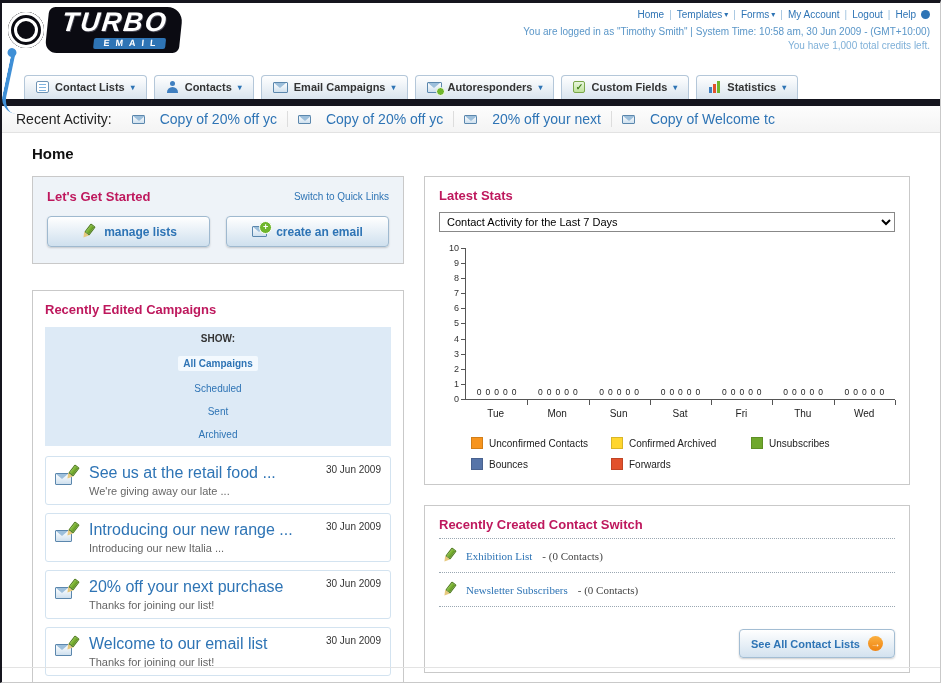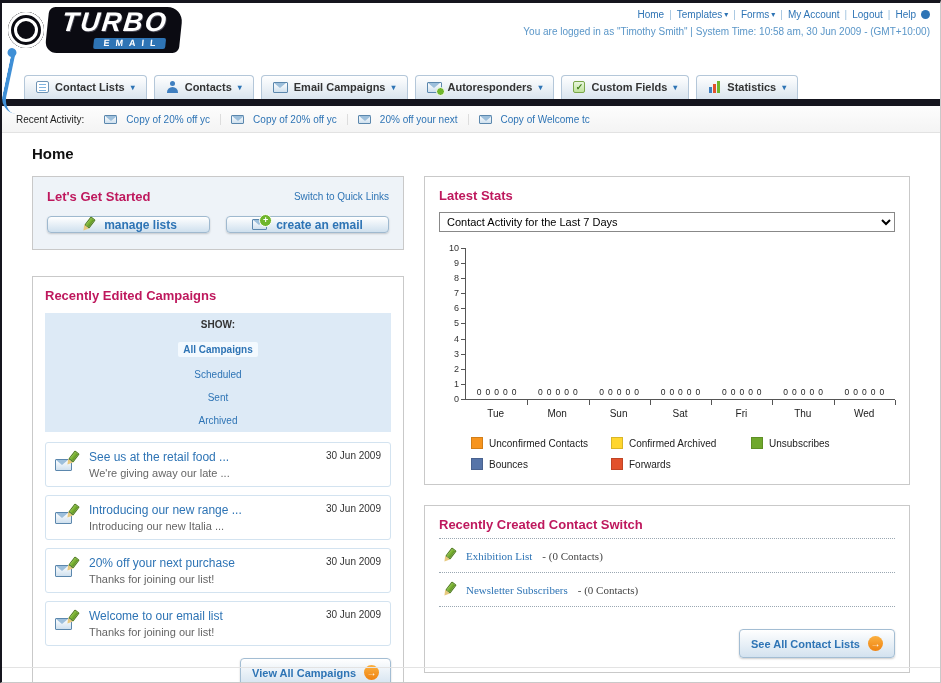--- a/index.html
+++ b/index.html
@@ -51,52 +51,52 @@
   .i-pencil-green { width:15px; height:15px; position:relative; flex:none; }
   .i-pencil-green::before { content:''; position:absolute; left:7px; top:0; width:4px; height:9px; background:linear-gradient(90deg,#8cc63f,#5f9321); border:1px solid #4c7a18; border-radius:1px; transform:rotate(38deg); }
   .i-pencil-green::after { content:''; position:absolute; left:2px; top:9px; border-left:3px solid transparent; border-right:3px solid transparent; border-top:5px solid #e7c97e; transform:rotate(38deg); }
   .mail-pencil { position:relative; width:24px; height:18px; flex:none; }
   .mail-pencil .env { position:absolute; left:0; bottom:0; width:17px; height:12px; }
   .mail-pencil .i-pencil-green { position:absolute; right:0; top:-2px; }
   .arrow-circle { width:15px; height:15px; border-radius:50%; background:linear-gradient(#fbb040,#ef8311); color:#fff; font-size:10px; line-height:15px; text-align:center; font-weight:bold; flex:none; }
   .arrow-circle::before { content:'\2192'; }
 
   
-  .activity { display:flex; align-items:center; gap:10px; height:27px; padding:0 14px; border-bottom:1px solid #e2e2e2; background:linear-gradient(#fdfdfd,#f4f4f4); font-size:10px; }
+  .activity { display:flex; align-items:center; gap:10px; height:27px; padding:0 14px; border-bottom:1px solid #e2e2e2; background:linear-gradient(#fdfdfd,#f4f4f4); font-size:14px; }
   .activity-items { display:flex; align-items:center; }
-  .activity-item { color:#2e74b5; display:flex; gap:9px; align-items:center; cursor:pointer; padding:0 10px; border-left:1px solid #ddd;text-align:center; }
+  .activity-item { color:#2e74b5; display:flex; gap:15px; align-items:center; cursor:pointer; padding:0 10px; border-left:1px solid #ddd;text-align:center; }
   .activity-item:first-child { border-left:none; }
   .activity-item .i-mail { width:13px; height:9px; }
 
   
   .main { padding:10px 30px 0; }
   .page-title { font-size:15px; font-weight:bold; color:#111; margin:2px 0 14px; }
   .cols { display:flex; gap:20px; align-items:flex-start; }
   .left { width:372px; flex:none; }
   .right { flex:1; }
   .panel { border:1px solid #c9c9c9; background:#fff; }
   .panel-title { font-size:13px; font-weight:bold; color:#be185d; }
   .link { color:#2e74b5; font-size:10px; cursor:pointer; text-decoration:none; }
 
   
   .gs { background:#eef3f8; padding:12px 14px 16px; }
   .gs-head { display:flex; justify-content:space-between; align-items:center; margin-bottom:12px; }
   .gs-buttons { display:flex; gap:16px; }
-  .btn { display:flex; align-items:center; gap:9px; justify-content:center; flex:1; height:17px; background:linear-gradient(#ffffff,#cfe0ee); border:1px solid #9fb9cf; border-radius:4px; color:#2e74b5; font-weight:bold; font-size:12px; cursor:pointer; box-shadow:0 1px 2px rgba(0,0,0,.18); font-family:inherit; }
+  .btn { display:flex; align-items:center; gap:9px; justify-content:center; flex:1; height:31px; background:linear-gradient(#ffffff,#cfe0ee); border:1px solid #9fb9cf; border-radius:4px; color:#2e74b5; font-weight:bold; font-size:12px; cursor:pointer; box-shadow:0 1px 2px rgba(0,0,0,.18); font-family:inherit; }
 
   
   .camp { margin-top:26px; padding:11px 12px 14px; }
   .filters { display:flex; align-items:center; gap:12px; background:#ddeaf6; padding:6px 8px; margin:10px 0 10px; font-size:10px;flex-direction:column; }
   .filters .show { font-weight:bold; color:#333; }
   .filter { color:#2e74b5; cursor:pointer; }
   .filter.active { font-weight:bold; background:#f3f9fe; padding:2px 5px; border-radius:2px; }
   .camp-row { display:flex; align-items:flex-start; gap:10px; border:1px solid #d3e3f0; border-radius:3px; padding:7px 9px; margin-bottom:8px; background:#fff; }
   .camp-row .mail-pencil { margin-top:3px; }
   .camp-texts { flex:1; }
-  .camp-title { color:#2e74b5; font-size:12px; cursor:pointer; display:block; margin-bottom:3px; }
+  .camp-title { color:#2e74b5; font-size:16px; cursor:pointer; display:block; margin-bottom:3px; }
   .camp-sub { color:#666; font-size:11px; display:block; }
   .camp-date { font-size:10px; color:#333; white-space:nowrap; }
   .camp-footer, .lists-footer { display:flex; justify-content:flex-end; margin-top:12px; }
   .btn-sm { display:inline-flex; align-items:center; gap:8px; padding:6px 11px; background:linear-gradient(#ffffff,#d3e2ef); border:1px solid #a3bdd3; border-radius:4px; color:#2e74b5; font-weight:bold; font-size:11px; cursor:pointer; box-shadow:0 1px 2px rgba(0,0,0,.2); font-family:inherit; }
 
   
   .stats { padding:11px 14px 14px; }
   .stats-select { width:100%; margin-top:9px; font-size:11px; padding:2px 3px; border:1px solid #888; background:#fff; font-family:inherit; }
   .chart { display:flex; margin-top:16px; }
   .yaxis { display:flex; flex-direction:column; justify-content:space-between; align-items:flex-end; font-size:9px; color:#333; height:152px; width:26px; flex:none; }
@@ -159,20 +159,21 @@
           <span class="toplink">
             <span>Logout</span>
           </span>
           <span class="sep">|</span>
           <span class="toplink">
             <span>Help</span>
           </span>
           <span class="help-dot"></span>
         </div>
       <div class="login-info">You are logged in as "Timothy Smith" | System Time: 10:58 am, 30 Jun 2009 - (GMT+10:00)</div>
+      <div class="credits">You have 1,000 total credits left.</div>
     </div>
   </header>
 
   <nav class="navbar">
       <div class="tab">
         <span class="i-card"></span>
         <span class="tab-label">Contact Lists</span>
         <span class="caret">▾</span>
       </div>
       <div class="tab">

